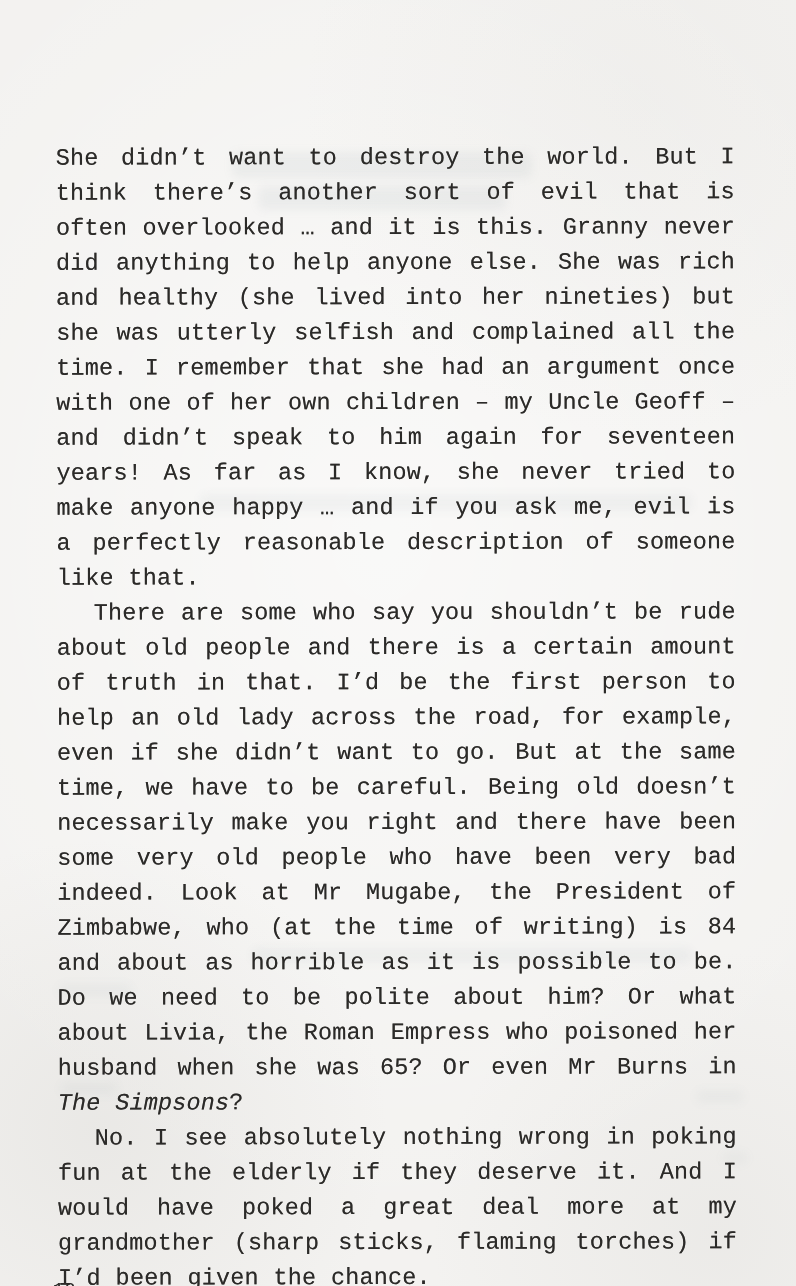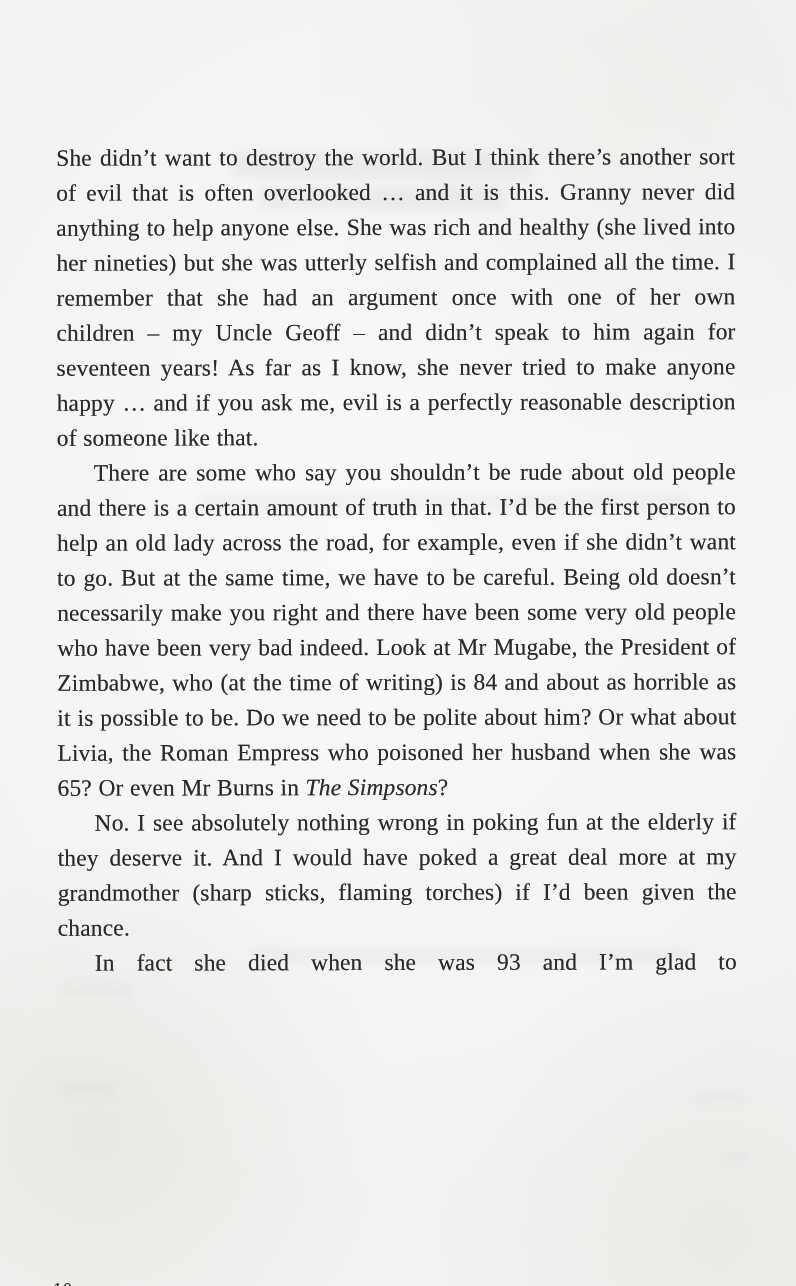--- a/index.html
+++ b/index.html
@@ -8,21 +8,21 @@
     background: #e8e7e5;
   }
   .scan-page {
     position: relative;
     width: 796px;
     height: 1286px;
     overflow: hidden;
     background:
       radial-gradient(ellipse 120% 90% at 48% 42%, rgba(255,255,255,0.55) 0%, rgba(255,255,255,0) 60%),
       radial-gradient(ellipse 140% 120% at 50% 50%, var(--paper, #f3f2f0) 70%, #ecebe8 100%);
-    font-family: Liberation Serif, serif;
+    font-family: Liberation Mono, monospace;
     color: var(--ink, #2b2a28);
   }
   
   .scan-page::before {
     content: "";
     position: absolute;
     inset: 0;
     background:
       radial-gradient(circle at 12% 88%, rgba(190,188,182,0.18) 0%, rgba(190,188,182,0) 22%),
       radial-gradient(circle at 90% 96%, rgba(190,188,182,0.14) 0%, rgba(190,188,182,0) 20%),

